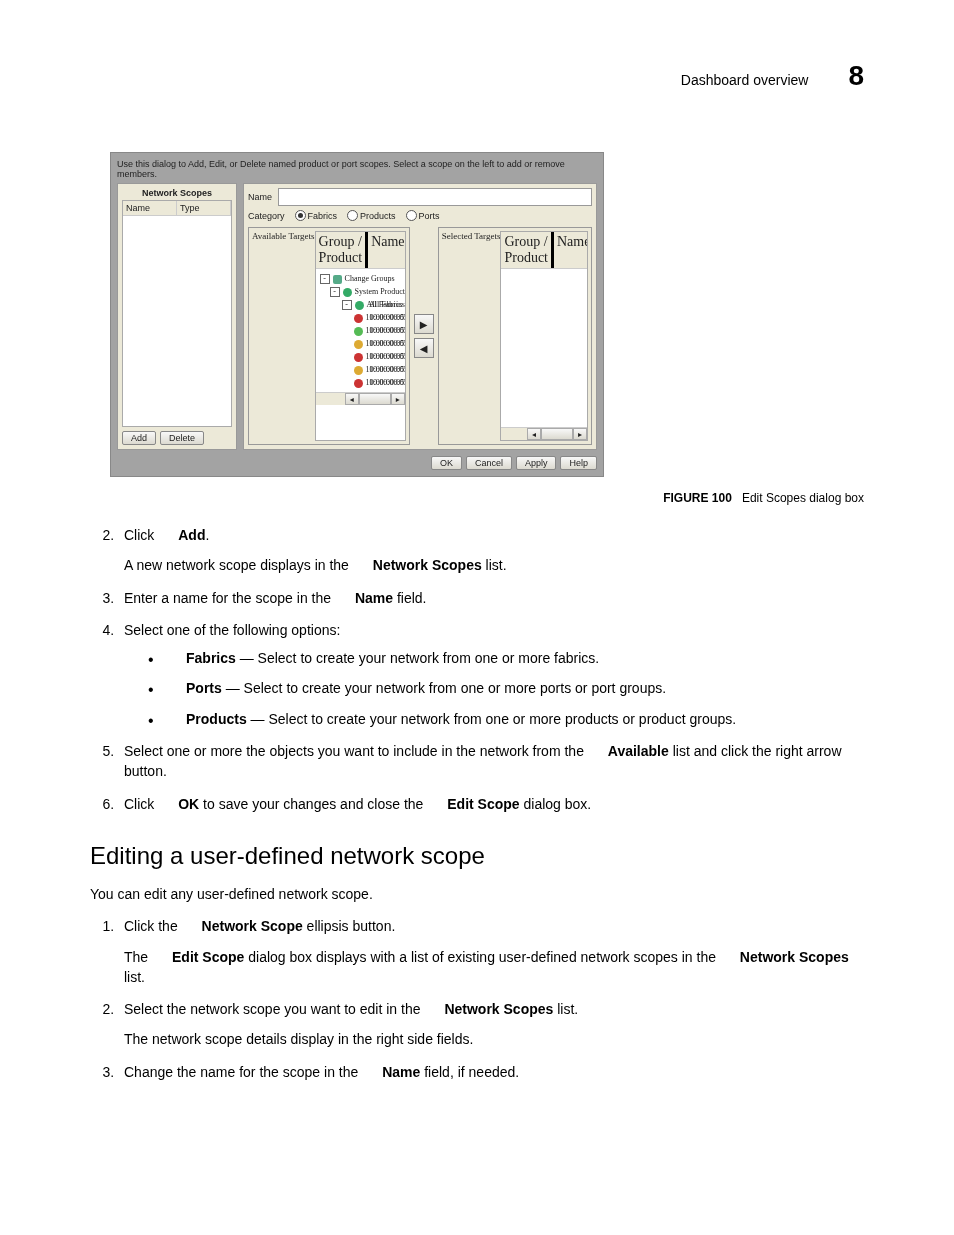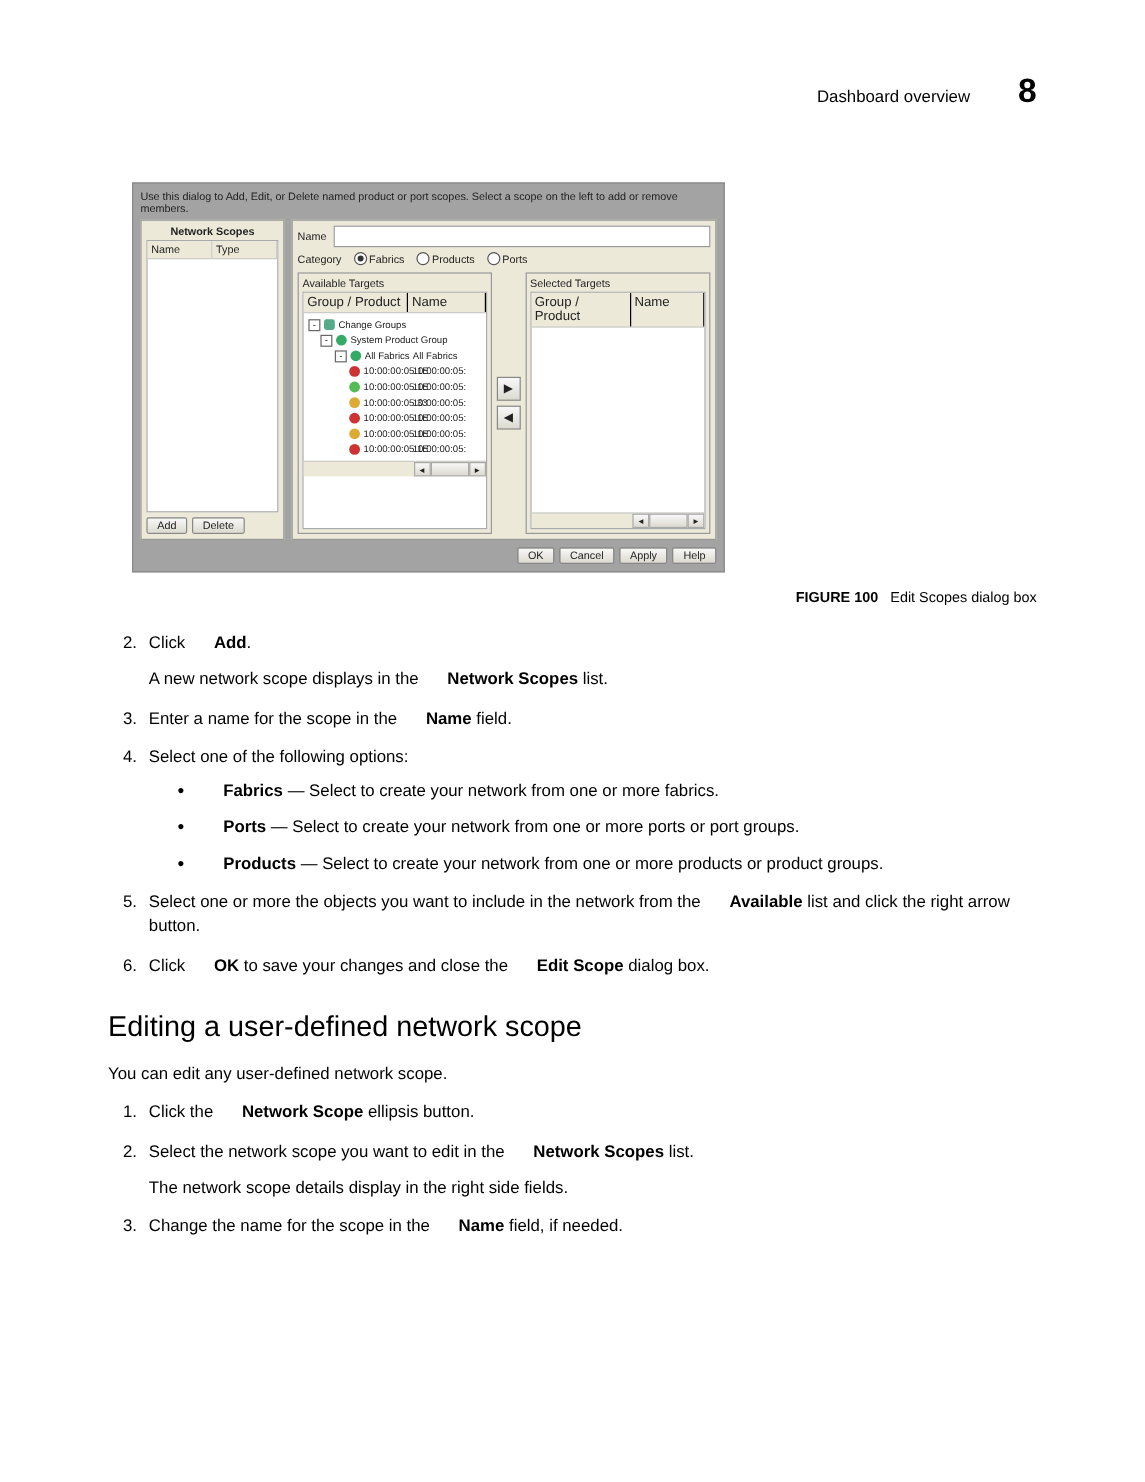--- a/index.html
+++ b/index.html
@@ -88,32 +88,33 @@
   .cat-radio .radio.sel::after {
     content:""; position:absolute; top:2px; left:2px; width:5px; height:5px; border-radius:50%; background:#333;
   }
   .target-wrap {
     display:flex; gap:4px; margin-top:2px;
   }
   .target-panel {
     border:1px solid #999;
     background:#ece9d8;
     padding:3px;
-    display:flex; flex-direction:column;
+    display:flex; 
     height: 210px;
+    font-family: Liberation Serif, serif;
   }
   .target-panel.avail { flex:1.05;}
   .target-panel.sel { flex:1;}
   .target-title { font-size:9px; margin-bottom:2px;}
   .grid {
     border:1px solid #aaa; background:#fff; flex:1; overflow:hidden; font-size:8px;
     position:relative;
   }
   .grid .ghead { display:flex; background:#ece9d8; border-bottom:1px solid #ccc;}
-  .grid .ghead div { padding:2px 3px; border-right:1px solid #000000; font-size:11px;}
+  .grid .ghead div { padding:2px 3px; border-right:3px solid #000000; font-size:14px;}
   .grid .ghead div:first-child { flex:1.4;}
   .grid .ghead div:last-child { flex:1;}
   .tree { padding:3px 4px; font-size:8px; line-height:13px;}
   .tree .node { white-space:nowrap; }
   .tree .ind1 { padding-left:10px;}
   .tree .ind2 { padding-left:22px;}
   .tree .ind3 { padding-left:34px;}
   .tree .ic {
     display:inline-block; width:9px; height:9px; border-radius:50%; vertical-align:middle; margin-right:3px;
   }
@@ -287,20 +288,21 @@
   </ol>
   </div>
 
   <h2>Editing a user-defined network scope</h2>
   <p class="body">You can edit any user-defined network scope.</p>
 
   <div class="ol-wrap">
   <ol class="steps">
     <li>
       <span>Click the </span><span class="b">Network Scope</span><span> ellipsis button.</span>
+      <p><span>The </span><span class="b">Edit Scope</span><span> dialog box displays with a list of existing user-defined network scopes in the </span><span class="b">Network Scopes</span><span> list.</span></p>
     </li>
     <li>
       <span>Select the network scope you want to edit in the </span><span class="b">Network Scopes</span><span> list.</span>
       <p>The network scope details display in the right side fields.</p>
     </li>
     <li>
       <span>Change the name for the scope in the </span><span class="b">Name</span><span> field, if needed.</span>
     </li>
   </ol>
   </div>

